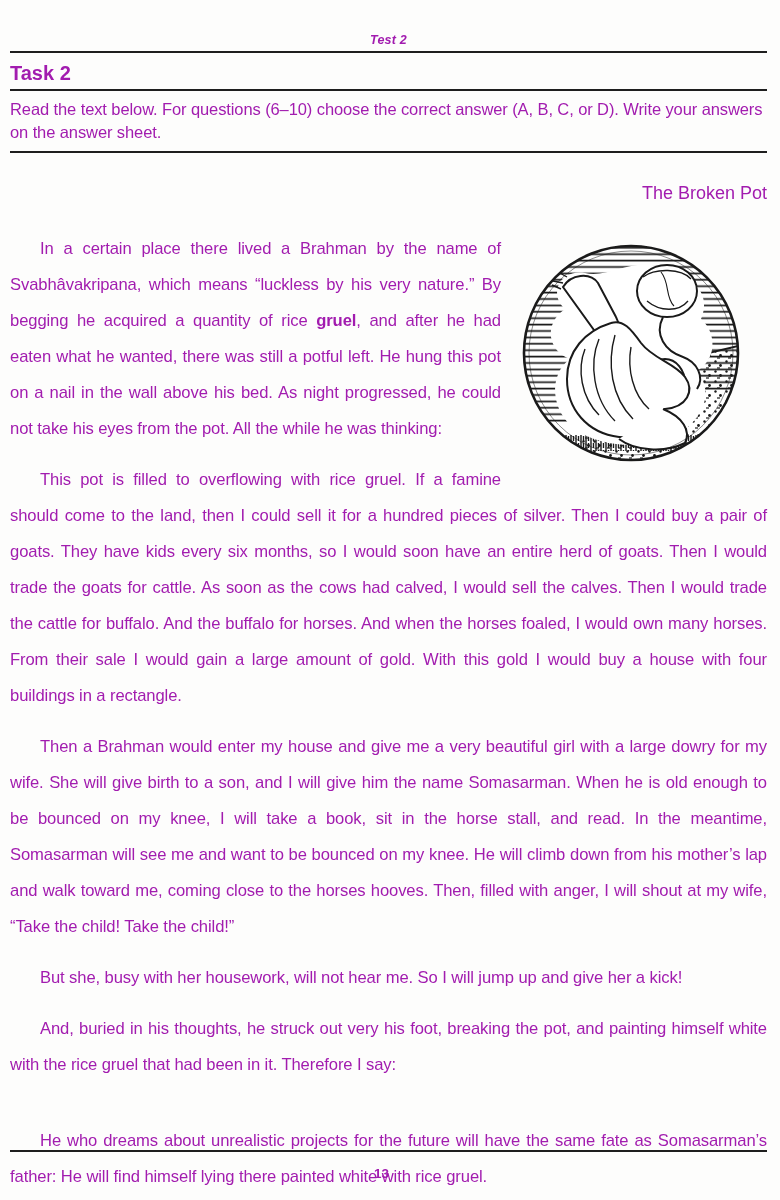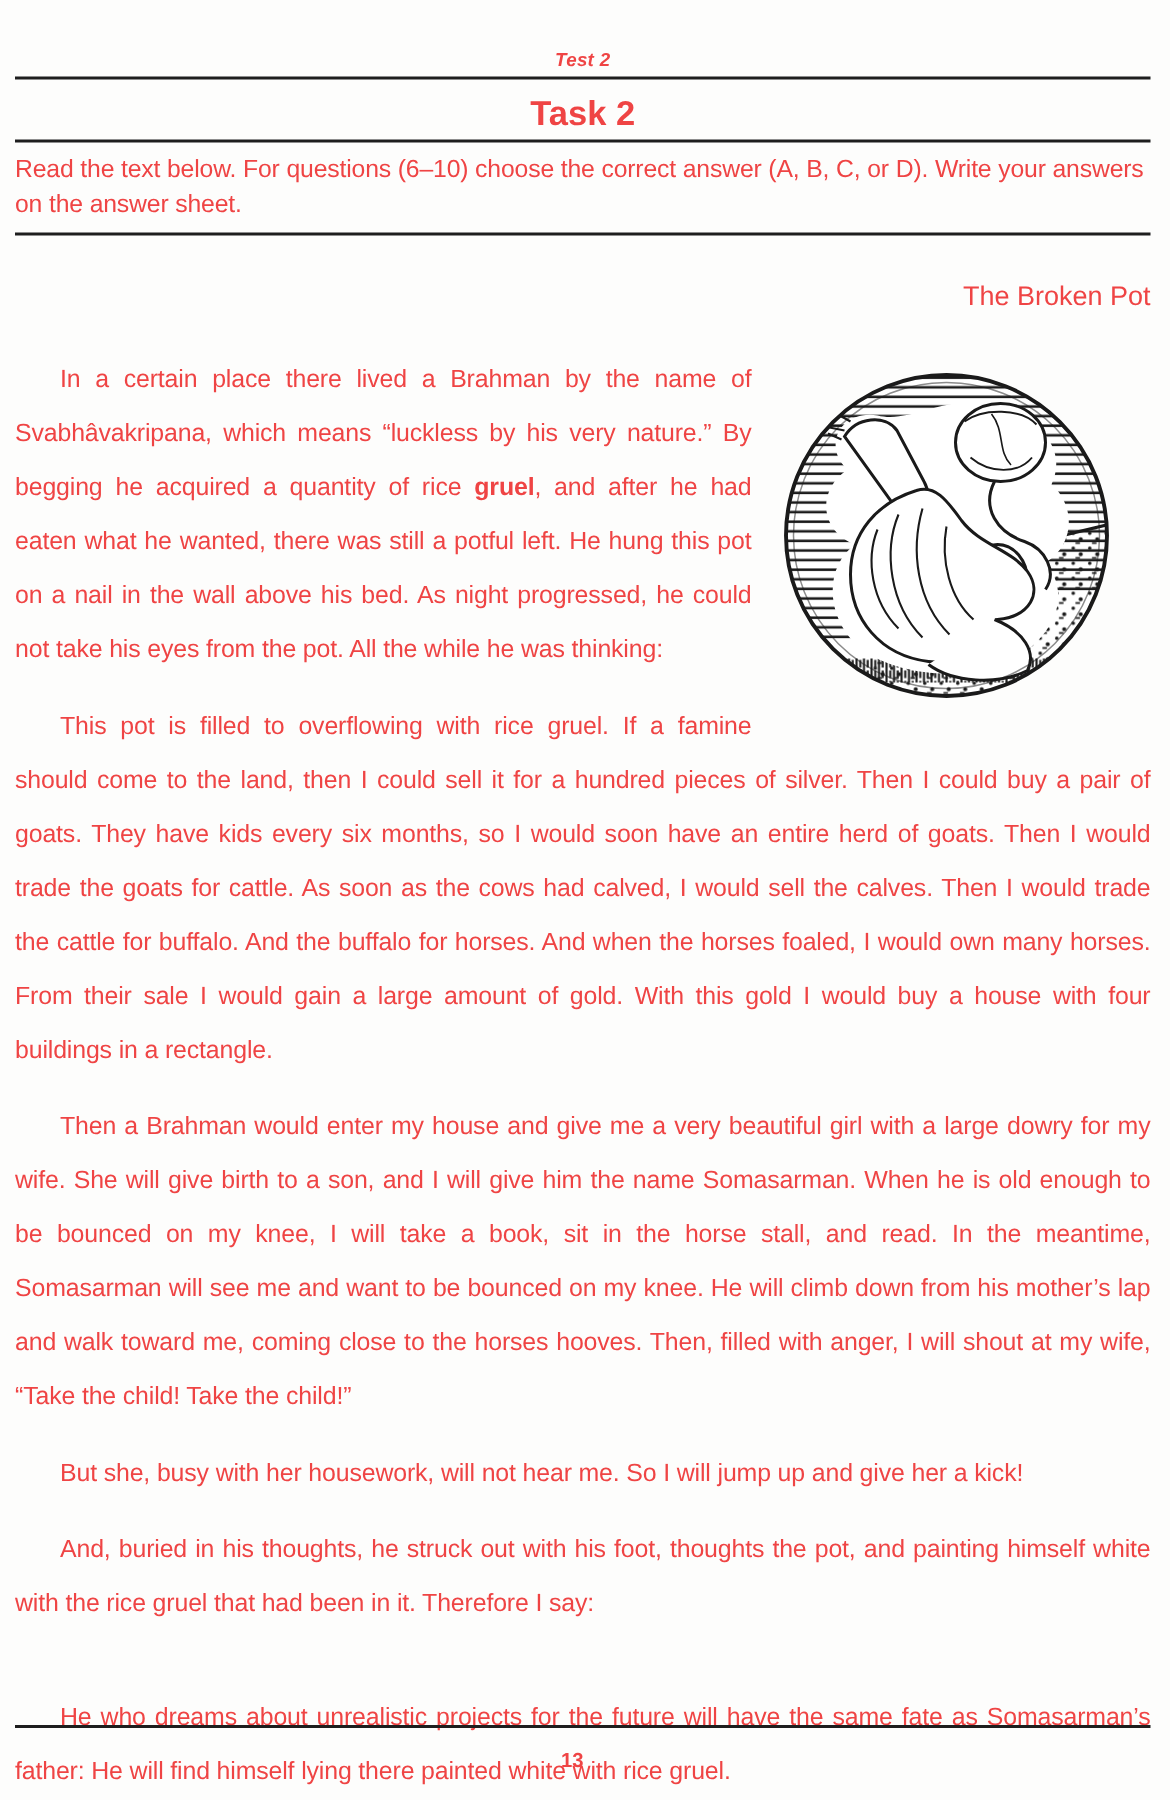--- a/index.html
+++ b/index.html
@@ -1,28 +1,28 @@
 <!DOCTYPE html>
 <html><head>
 <meta charset="utf-8">
 <style>
   html, body { margin:0; padding:0; background:#ffffff; }
   .page {
     position:relative; width:780px; height:1200px; overflow:hidden;
-    background:#fdfdfc; color:#ef4444;
+    background:#fdfdfc; color:#a21caf;
     font-family:"Liberation Sans", sans-serif;
   }
   .inner { padding:0 13px 0 10px; }
   .running-head {
     padding-top:33px; text-align:center;
     font-style:italic; font-weight:700; font-size:12.5px; letter-spacing:.2px;
   }
   .rule { border:0; border-top:2.5px solid #1e1e1e; margin:0; }
   .rule-head { margin-top:4px; }
-  .task-label { font-weight:700; font-size:23px; margin:9px 0 4px;text-align:center; }
+  .task-label { font-weight:700; font-size:20px; margin:9px 0 4px; }
   .instructions {
     font-weight:400; font-size:16.5px; line-height:22.5px;
     margin:7px 0 8px; letter-spacing:-0.1px;
   }
   .passage-title {
     margin:30px 0 0; text-align:right;
     font-size:18px; font-weight:400;
   }
   .passage {
     margin-top:27px; font-size:16.6px; line-height:36px;
@@ -106,21 +106,21 @@
           <circle cx="116" cy="114" r="107" fill="none" stroke="#1a1a1a" stroke-width="2.6"></circle>
           <circle cx="116" cy="114" r="102" fill="none" stroke="#1a1a1a" stroke-width="1" opacity="0.5"></circle>
         </svg>
       </figure>
 
       <p class="para"><span>In a certain place there lived a Brahman by the name of Svabhâvakripana, which means “luckless by his very nature.” By begging he acquired a quantity of rice </span><strong>gruel</strong><span>, and after he had eaten what he wanted, there was still a potful left. He hung this pot on a nail in the wall above his bed. As night progressed, he could not take his eyes from the pot. All the while he was thinking:</span></p>
 
       <p class="para">This pot is filled to overflowing with rice gruel. If a famine should come to the land, then I could sell it for a hundred pieces of silver. Then I could buy a pair of goats. They have kids every six months, so I would soon have an entire herd of goats. Then I would trade the goats for cattle. As soon as the cows had calved, I would sell the calves. Then I would trade the cattle for buffalo. And the buffalo for horses. And when the horses foaled, I would own many horses. From their sale I would gain a large amount of gold. With this gold I would buy a house with four buildings in a rectangle.</p>
       <p class="para">Then a Brahman would enter my house and give me a very beautiful girl with a large dowry for my wife. She will give birth to a son, and I will give him the name Somasarman. When he is old enough to be bounced on my knee, I will take a book, sit in the horse stall, and read. In the meantime, Somasarman will see me and want to be bounced on my knee. He will climb down from his mother’s lap and walk toward me, coming close to the horses hooves. Then, filled with anger, I will shout at my wife, “Take the child! Take the child!”</p>
       <p class="para">But she, busy with her housework, will not hear me. So I will jump up and give her a kick!</p>
-      <p class="para">And, buried in his thoughts, he struck out with his foot, thoughts the pot, and painting himself white with the rice gruel that had been in it. Therefore I say:</p>
+      <p class="para">And, buried in his thoughts, he struck out very his foot, breaking the pot, and painting himself white with the rice gruel that had been in it. Therefore I say:</p>
       <p class="para">He who dreams about unrealistic projects for the future will have the same fate as Somasarman’s father: He will find himself lying there painted white with rice gruel.</p>
     </section>
   </div>
 
   <div class="footer">
     <hr class="rule rule-footer">
     <div class="page-number">13</div>
   </div>
 </div>
 

